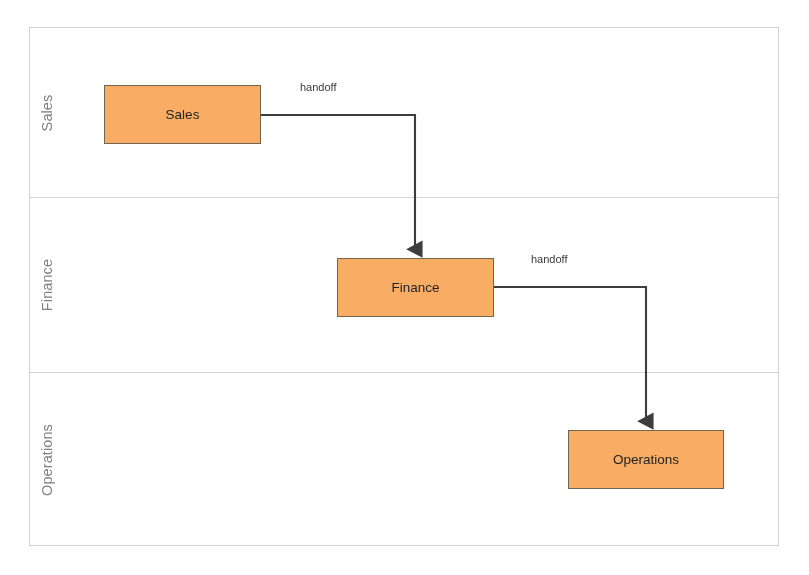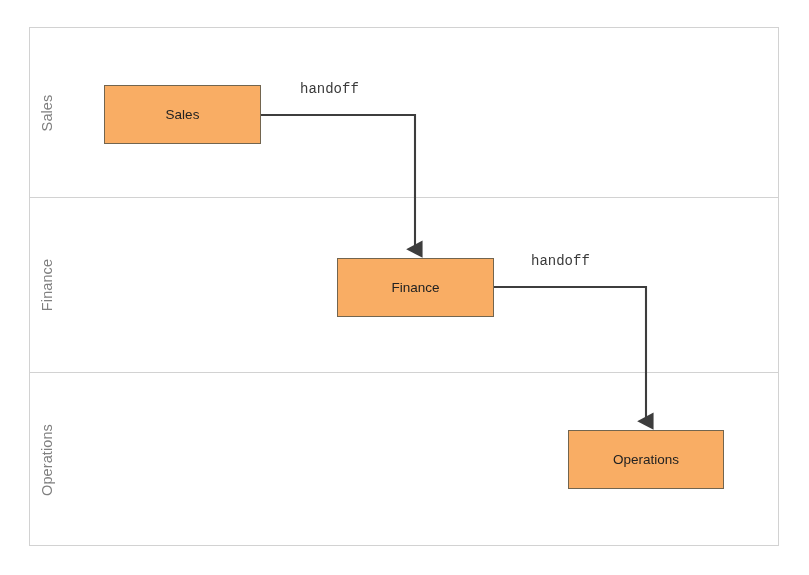--- a/index.html
+++ b/index.html
@@ -76,23 +76,23 @@
     justify-content: center;
     font-size: 13.5px;
     color: #222222;
     font-family: "Liberation Sans", sans-serif;
     z-index: 5;
   }
 
   
   .edge-label {
     position: absolute;
-    font-size: 14px;
+    font-size: 11px;
     color: #3a3a3a;
-    font-family: Liberation Mono, monospace;
+    font-family: Liberation Sans, sans-serif;
     white-space: nowrap;
     z-index: 6;
   }
 
   
   #edges {
     position: absolute;
     left: 0;
     top: 0;
     width: 809px;

